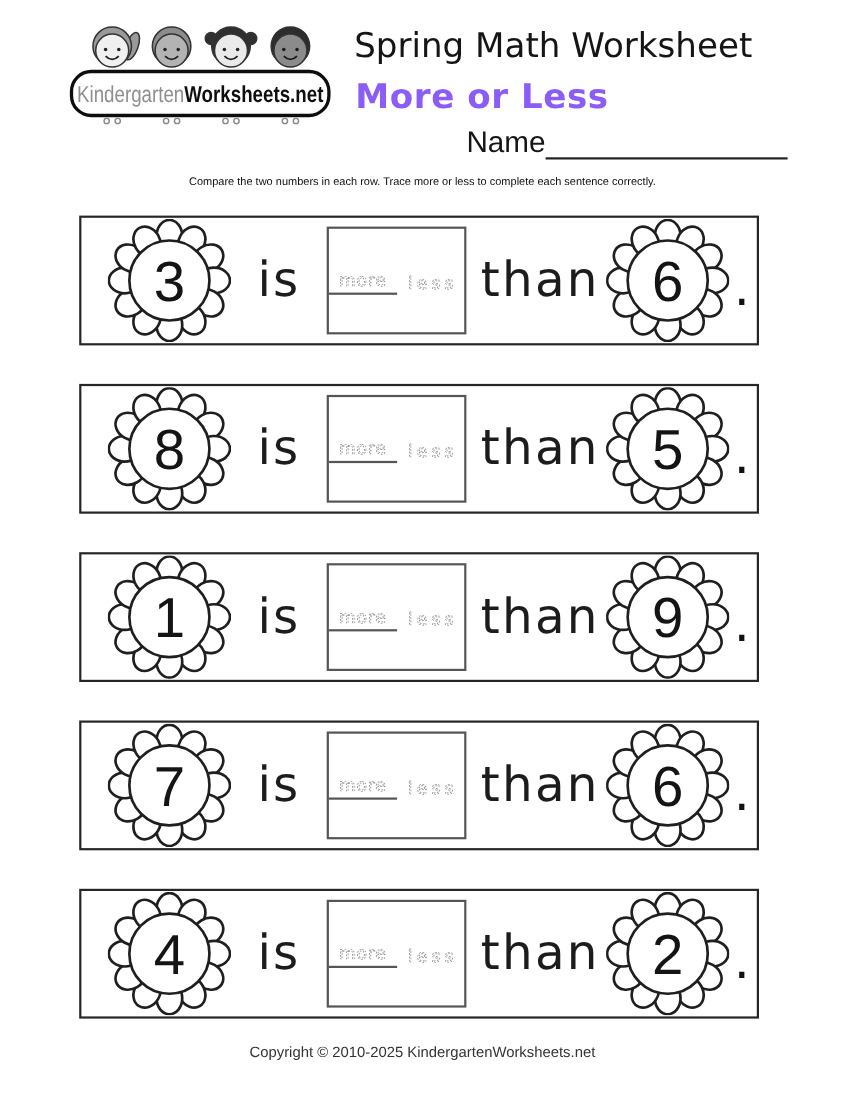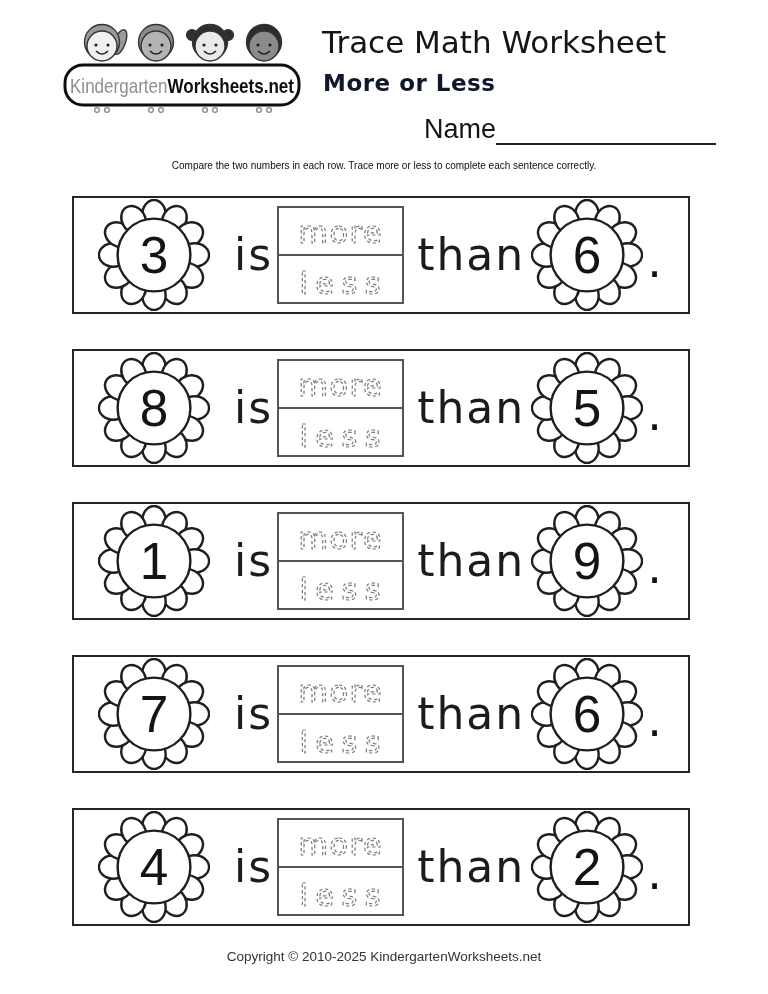--- a/index.html
+++ b/index.html
@@ -8,41 +8,41 @@
 
   
   .logo-svg{position:absolute;left:62px;top:12px;}
   .logo-text{font-family:"Liberation Sans",sans-serif;font-size:21px;}
   .logo-part1{fill:#8f8f8f;}
   .logo-part2{fill:#0f0f0f;font-weight:bold;}
   .site-url{position:absolute;left:52px;top:118px;width:260px;text-align:center;
             font-size:13.5px;color:#4d4d4d;letter-spacing:.3px;}
   .title{position:absolute;left:322px;top:24px;font-size:31px;
          font-family:"DejaVu Sans",sans-serif;color:#151515;}
-  .subtitle{position:absolute;left:323px;top:70px;font-size:23px;font-weight:700;
-            font-family:"DejaVu Sans",sans-serif;letter-spacing:.5px;color:#0f172a;}
+  .subtitle{position:absolute;left:323px;top:70px;font-size:31px;font-weight:700;
+            font-family:"DejaVu Sans",sans-serif;letter-spacing:.5px;color:#8b5cf6;}
   .name-row{position:absolute;left:424px;top:113px;width:292px;display:flex;align-items:center;}
   .name-label{font-size:27px;color:#151515;}
   .name-line{flex:1;border-bottom:2.5px solid #222;height:30px;}
   .instructions{position:absolute;left:0;top:160px;width:100%;text-align:center;
                 font-size:10px;color:#0e0e0e;}
 
   
   .rows{position:absolute;left:72px;top:196px;width:618px;}
   .row-box{height:118px;margin-bottom:35px;border:2.5px solid #262626;box-sizing:border-box;
            display:flex;align-items:center;padding-left:24px;background:#fff;}
   .flower{width:112px;height:112px;flex:0 0 auto;}
   .flower-num{font-family:"Liberation Sans",sans-serif;font-size:55px;fill:#141414;
               text-anchor:middle;dominant-baseline:central;}
   .word{font-family:"DejaVu Sans",sans-serif;font-size:44px;color:#1c1c1c;
         letter-spacing:2px;line-height:1;}
   .word-is{margin-left:24px;}
   .word-than{margin-left:13px;}
-  .trace-box{margin-left:4px;width:127px;height:98px;border:2px solid #555;
-             box-sizing:border-box;display:flex;flex-direction:column;background:#fff;}
+  .trace-box{margin-left:24px;width:127px;height:98px;border:2px solid #555;
+             box-sizing:border-box;display:flex;flex-direction:row;background:#fff;align-items:center;}
   .trace-cell{flex:1;min-height:0;}
   .trace-cell.top{border-bottom:2px solid #555;}
   .trace-svg{width:100%;height:100%;display:block;}
   .trace-text{font-family:"DejaVu Sans",sans-serif;font-size:31px;fill:none;stroke:#7c7c7c;
               stroke-width:1.25;stroke-dasharray:3.4 2.6;text-anchor:middle;letter-spacing:1px;}
   .flower-right{margin-left:6px;}
   .period{font-size:46px;margin-left:4px;align-self:flex-end;margin-bottom:24px;color:#111;
           font-family:"DejaVu Sans",sans-serif;}
 
   
@@ -123,21 +123,21 @@
         <circle cx="45" cy="98" r="2.4"></circle>
       <circle cx="89" cy="98" r="2.4"></circle>
         <circle cx="99" cy="98" r="2.4"></circle>
       <circle cx="143" cy="98" r="2.4"></circle>
         <circle cx="153" cy="98" r="2.4"></circle>
       <circle cx="197" cy="98" r="2.4"></circle>
         <circle cx="207" cy="98" r="2.4"></circle>
     </g>
   </svg>
 
-  <div class="title">Trace Math Worksheet</div>
+  <div class="title">Spring Math Worksheet</div>
   <div class="subtitle">More or Less</div>
 
   <div class="name-row">
     <span class="name-label">Name</span>
     <span class="name-line"></span>
   </div>
 
   <div class="instructions">Compare the two numbers in each row. Trace more or less to complete each sentence correctly.</div>
 
   <div class="rows">

